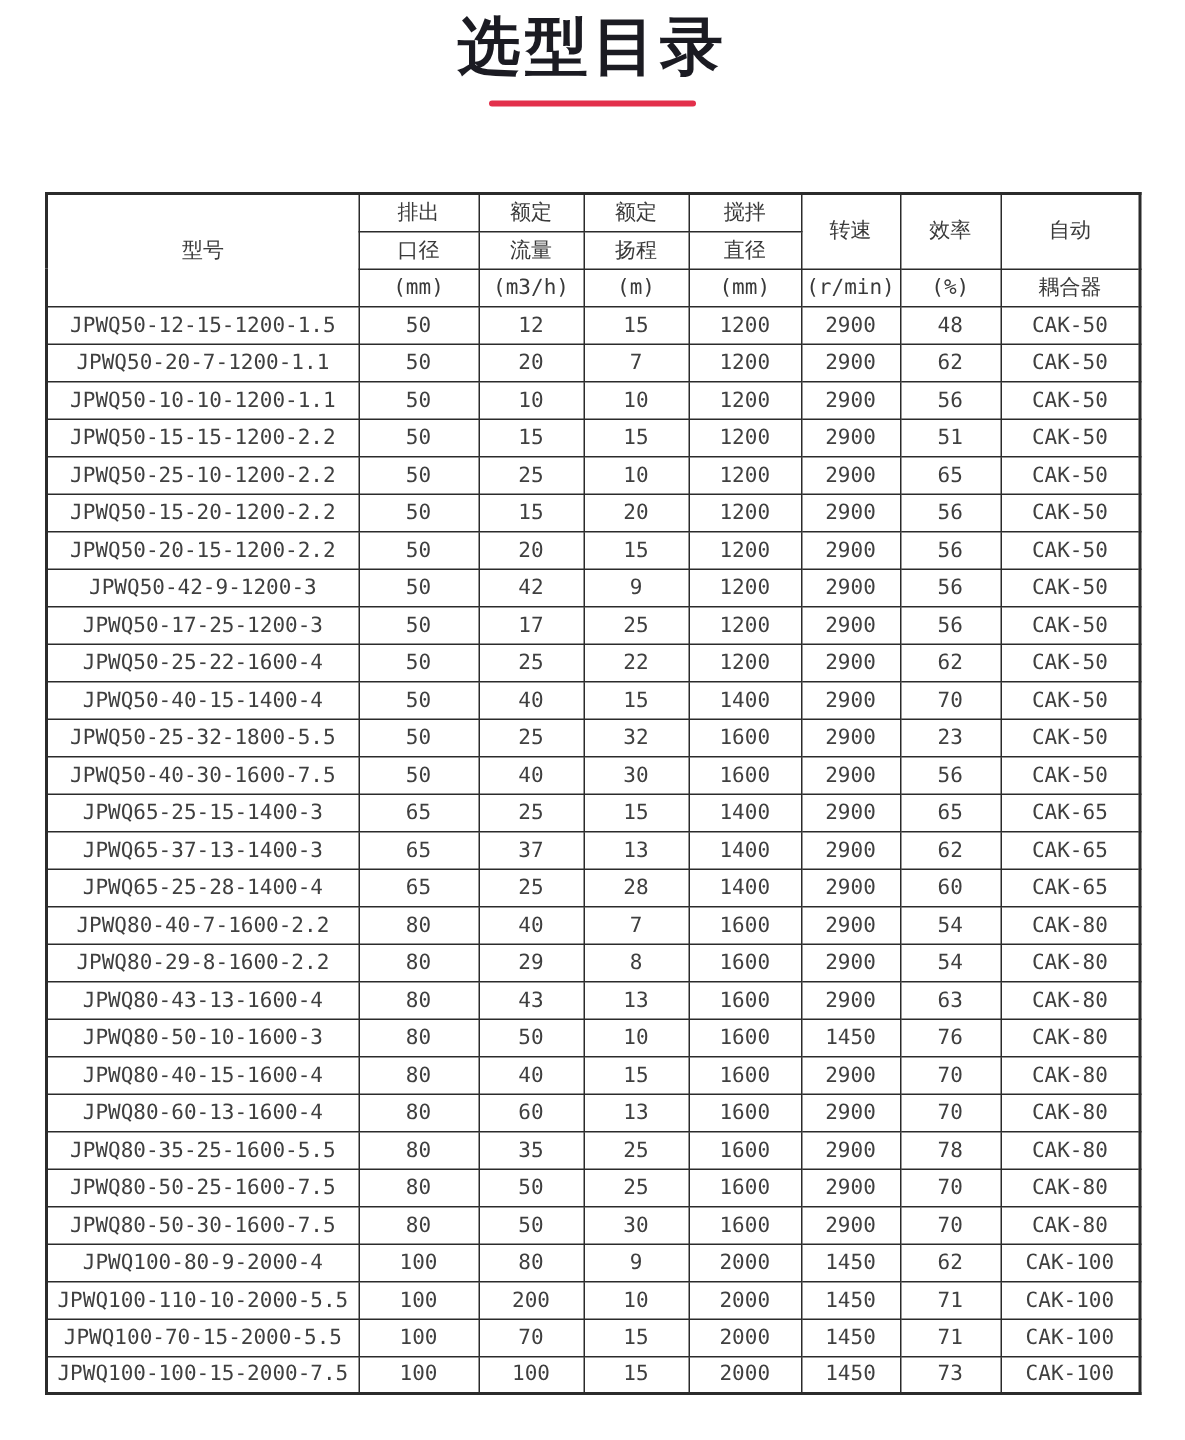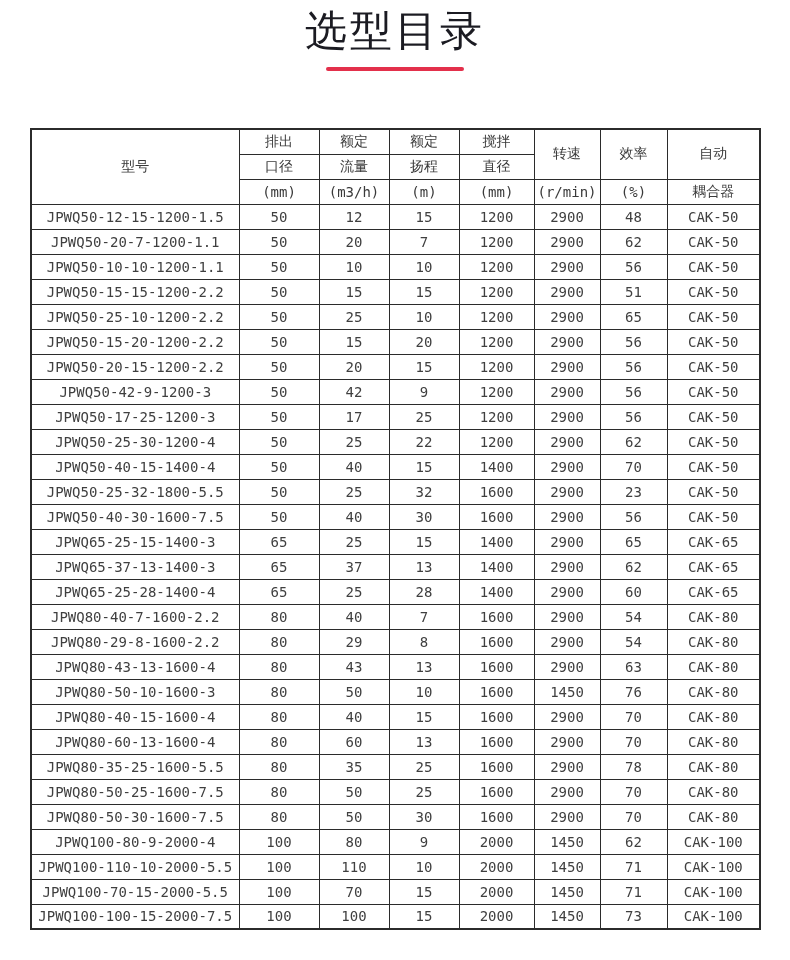--- a/index.html
+++ b/index.html
@@ -9,21 +9,21 @@
     background: #ffffff;
     font-family: "DejaVu Sans", sans-serif;
     overflow: hidden;
   }
   .page-header {
     text-align: center;
     padding-top: 6px;
   }
   .page-title {
     font-size: 42px;
-    font-weight: 400;
+    font-weight: 700;
     letter-spacing: 3px;
     color: #1b1b22;
     line-height: 50px;
     font-family: "DejaVu Sans", sans-serif;
   }
   .title-underline {
     width: 138px;
     height: 4px;
     margin: 11px auto 0 auto;
     border-radius: 2px;
@@ -185,21 +185,21 @@
         <td>JPWQ50-17-25-1200-3</td>
         <td>50</td>
         <td>17</td>
         <td>25</td>
         <td>1200</td>
         <td>2900</td>
         <td>56</td>
         <td>CAK-50</td>
       </tr>
       <tr>
-        <td>JPWQ50-25-30-1200-4</td>
+        <td>JPWQ50-25-22-1600-4</td>
         <td>50</td>
         <td>25</td>
         <td>22</td>
         <td>1200</td>
         <td>2900</td>
         <td>62</td>
         <td>CAK-50</td>
       </tr>
       <tr>
         <td>JPWQ50-40-15-1400-4</td>
@@ -357,21 +357,21 @@
         <td>80</td>
         <td>9</td>
         <td>2000</td>
         <td>1450</td>
         <td>62</td>
         <td>CAK-100</td>
       </tr>
       <tr>
         <td>JPWQ100-110-10-2000-5.5</td>
         <td>100</td>
-        <td>110</td>
+        <td>200</td>
         <td>10</td>
         <td>2000</td>
         <td>1450</td>
         <td>71</td>
         <td>CAK-100</td>
       </tr>
       <tr>
         <td>JPWQ100-70-15-2000-5.5</td>
         <td>100</td>
         <td>70</td>

